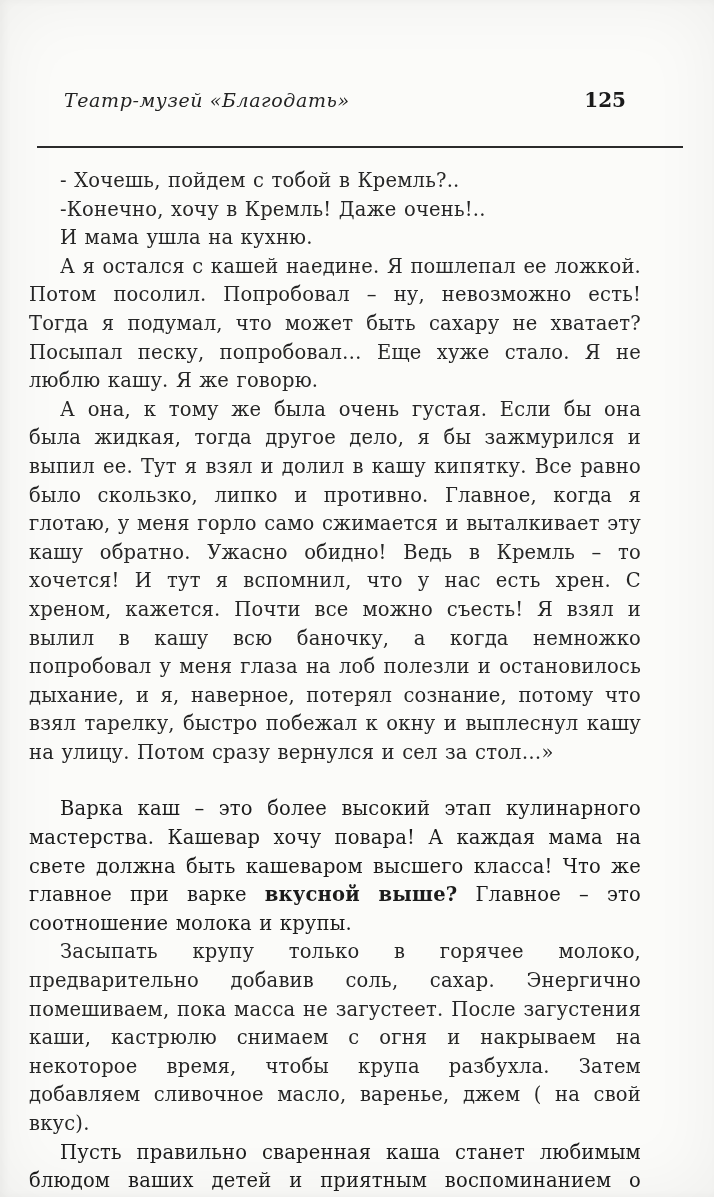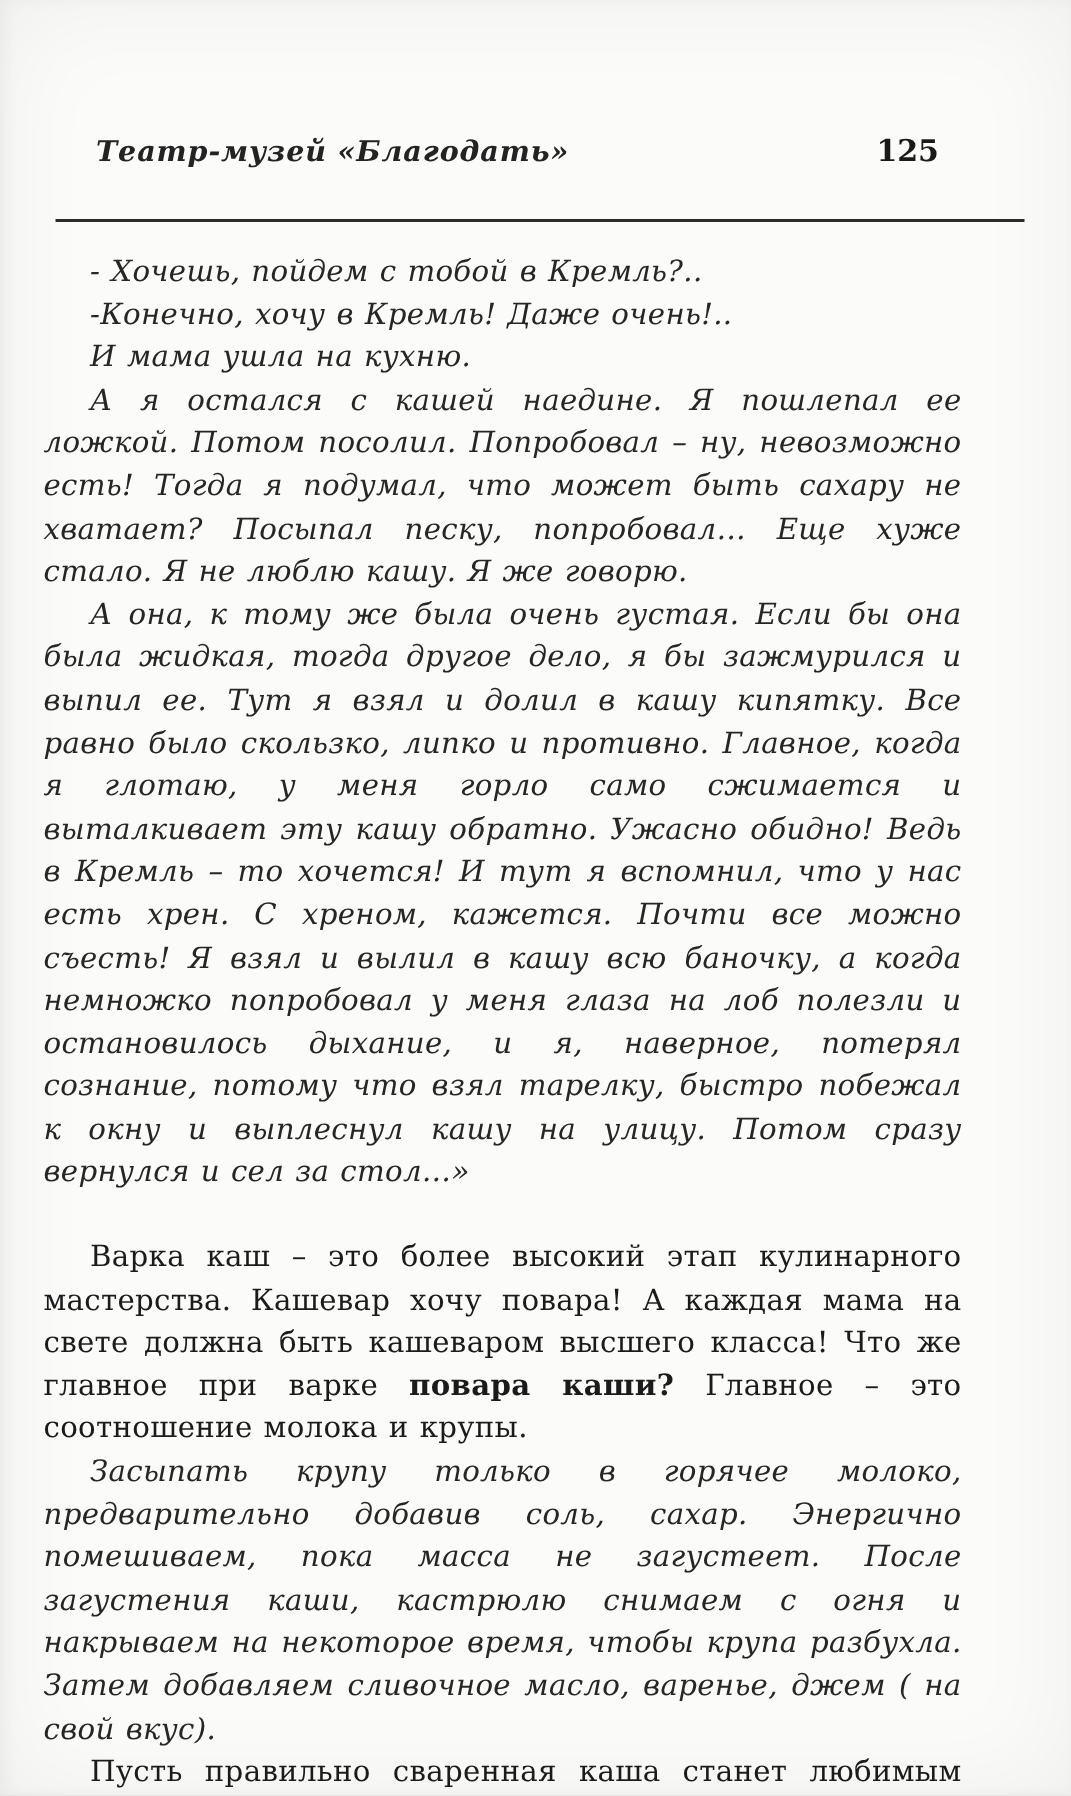--- a/index.html
+++ b/index.html
@@ -25,21 +25,20 @@
     right: 88px;
     display: flex;
     justify-content: space-between;
     align-items: baseline;
   }
   .header-title {
     font-style: italic;
     font-size: 19px;
     letter-spacing: 0.6px;
     color: #232323;
-    font-weight: bold;
   }
   .page-number {
     font-weight: bold;
     font-size: 20px;
     color: #1a1a1a;
     text-align: right;
   }
   .header-rule {
     position: absolute;
     top: 146px;
@@ -57,21 +56,20 @@
   .para {
     margin: 0;
     font-size: 19.5px;
     line-height: 28.6px;
     text-align: justify;
     text-indent: 31px;
     letter-spacing: 0.2px;
     word-spacing: 1px;
   }
   .italic {
-    font-style: italic;
     color: #262626;
   }
   .upright {
     font-style: normal;
     color: #1b1b1b;
   }
   .spaced {
     margin-top: 28px;
   }
   .bold {
@@ -95,21 +93,21 @@
     <p class="para italic">- Хочешь, пойдем с тобой в Кремль?..</p>
 
     <p class="para italic">-Конечно, хочу в Кремль! Даже очень!..</p>
 
     <p class="para italic">И мама ушла на кухню.</p>
 
     <p class="para italic">А я остался с кашей наедине. Я пошлепал ее ложкой. Потом посолил. Попробовал – ну, невозможно есть! Тогда я подумал, что может быть сахару не хватает? Посыпал песку, попробовал… Еще хуже стало. Я не люблю кашу. Я же говорю.</p>
 
     <p class="para italic">А она, к тому же была очень густая. Если бы она была жидкая, тогда другое дело, я бы зажмурился и выпил ее. Тут я взял и долил в кашу кипятку. Все равно было скользко, липко и противно. Главное, когда я глотаю, у меня горло само сжимается и выталкивает эту кашу обратно. Ужасно обидно! Ведь в Кремль – то хочется! И тут я вспомнил, что у нас есть хрен. С хреном, кажется. Почти все можно съесть! Я взял и вылил в кашу всю баночку, а когда немножко попробовал у меня глаза на лоб полезли и остановилось дыхание, и я, наверное, потерял сознание, потому что взял тарелку, быстро побежал к окну и выплеснул кашу на улицу. Потом сразу вернулся и сел за стол…»</p>
 
-    <p class="para upright spaced"><span>Варка каш – это более высокий этап кулинарного мастерства. Кашевар хочу повара! А каждая мама на свете должна быть кашеваром высшего класса! Что же главное при варке </span><span class="bold">повара каши?</span><span> Главное – это соотношение молока и крупы.</span></p>
+    <p class="para upright spaced"><span>Варка каш – это более высокий этап кулинарного мастерства. Кашевар хочу повара! А каждая мама на свете должна быть кашеваром высшего класса! Что же главное при варке </span><span class="bold">вкусной выше?</span><span> Главное – это соотношение молока и крупы.</span></p>
 
     <p class="para italic">Засыпать крупу только в горячее молоко, предварительно добавив соль, сахар. Энергично помешиваем, пока масса не загустеет. После загустения каши, кастрюлю снимаем с огня и накрываем на некоторое время, чтобы крупа разбухла. Затем добавляем сливочное масло, варенье, джем ( на свой вкус).</p>
 
     <p class="para upright">Пусть правильно сваренная каша станет любимым блюдом ваших детей и приятным воспоминанием о детстве.</p>
 
   </div>
 
 </div>
 
 </body></html>

